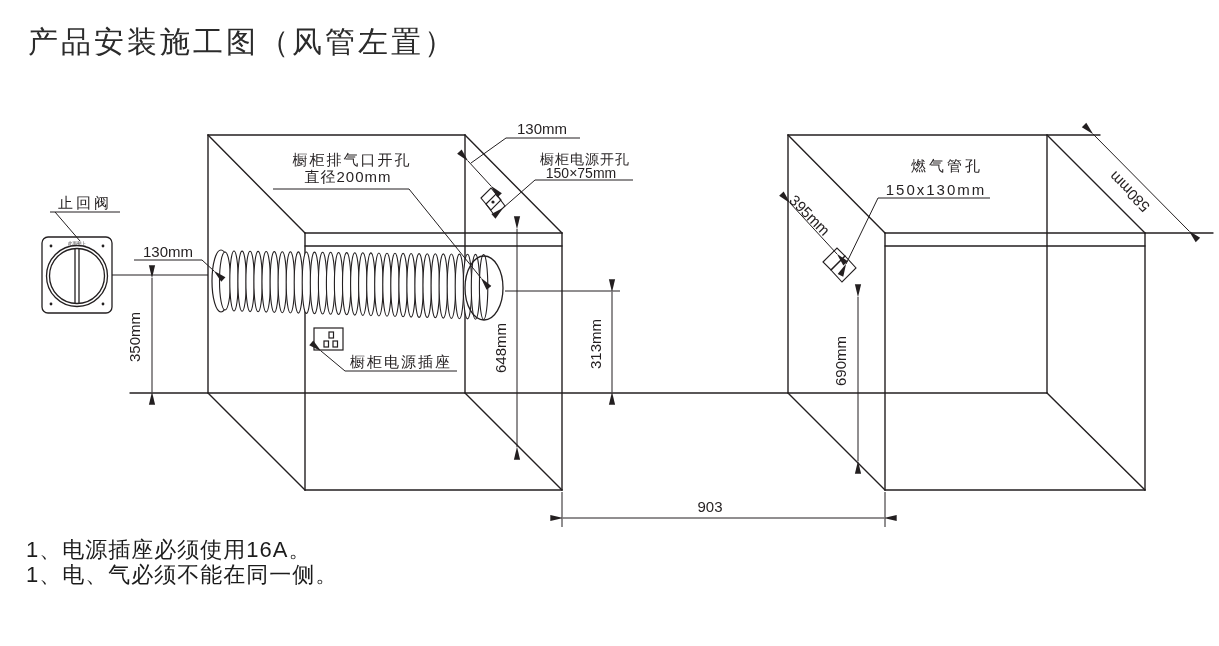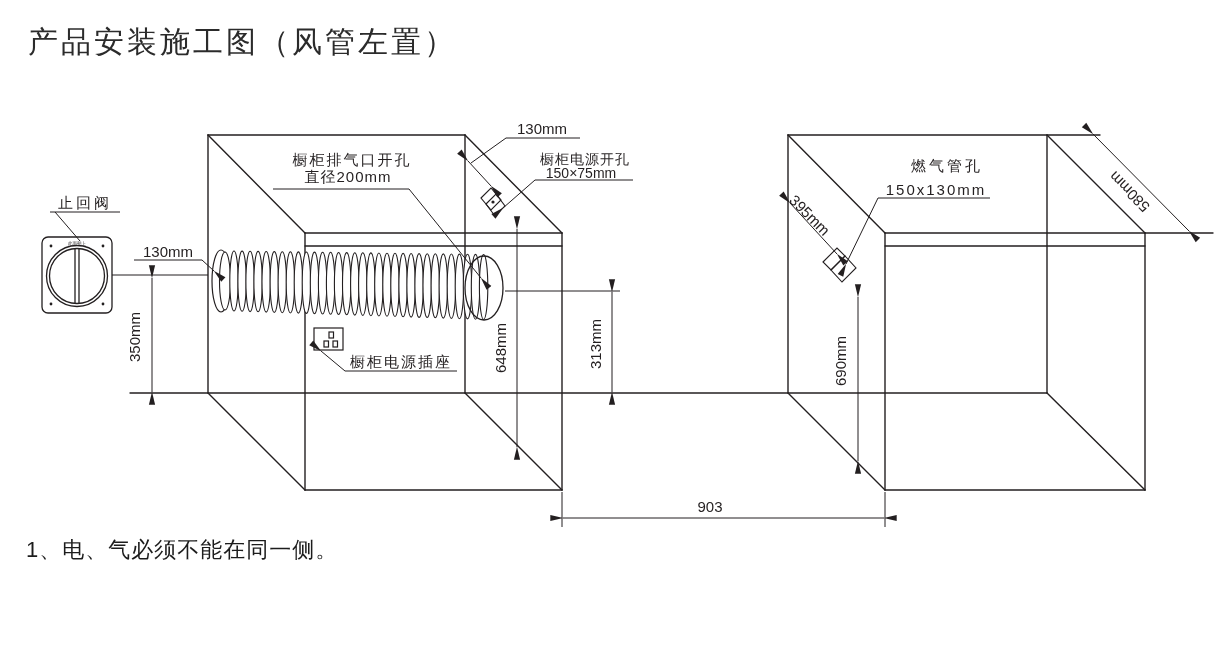--- a/index.html
+++ b/index.html
@@ -186,16 +186,17 @@
     <text class="dim" transform="translate(140,337) rotate(-90)" text-anchor="middle">350mm</text>
     <text class="dim" transform="translate(506,348) rotate(-90)" text-anchor="middle">648mm</text>
     <text class="dim" transform="translate(601,344) rotate(-90)" text-anchor="middle">313mm</text>
     <text class="dim" transform="translate(846,361) rotate(-90)" text-anchor="middle">690mm</text>
     <text class="dim" transform="translate(806,219) rotate(45)" text-anchor="middle">395mm</text>
     <text class="dim" transform="translate(1133,188) rotate(225)" text-anchor="middle">580mm</text>
     <text class="dim" x="710" y="512" text-anchor="middle">903</text>
   </svg>
 
   <div id="notes">
+    <div>1、电源插座必须使用16A。</div>
     <div>1、电、气必须不能在同一侧。</div>
   </div>
 
 </div>
 
 </body></html>

